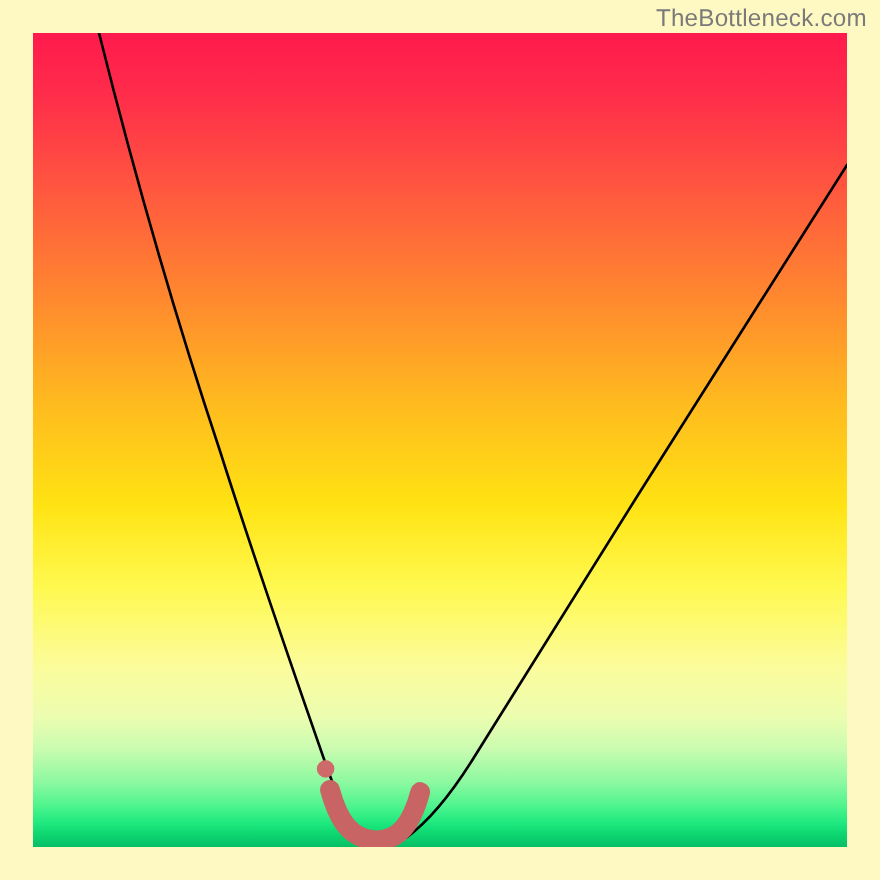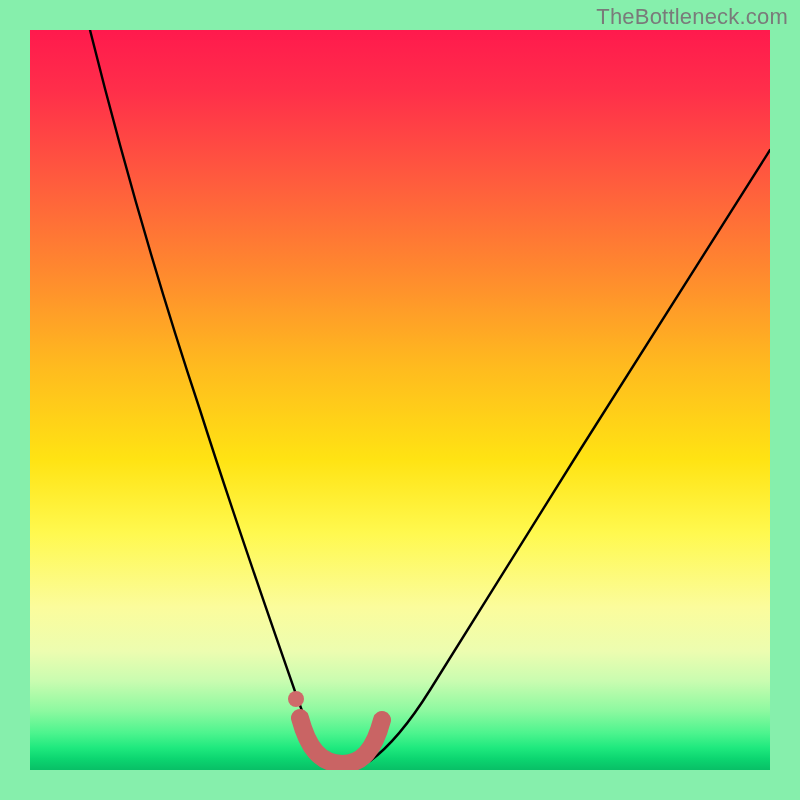--- a/index.html
+++ b/index.html
@@ -8,21 +8,21 @@
     width: 800px;
     height: 800px;
     background: #000;
     overflow: hidden;
     font-family: Arial, Helvetica, sans-serif;
   }
   .frame {
     position: absolute;
     left: 0; top: 0;
     width: 800px; height: 800px;
-    background: #86efac;
+    background: #fef9c3;
   }
   .plot {
     position: absolute;
     left: 30px;
     top: 30px;
     width: 740px;
     height: 740px;
     overflow: hidden;
   }
   .gradient {

